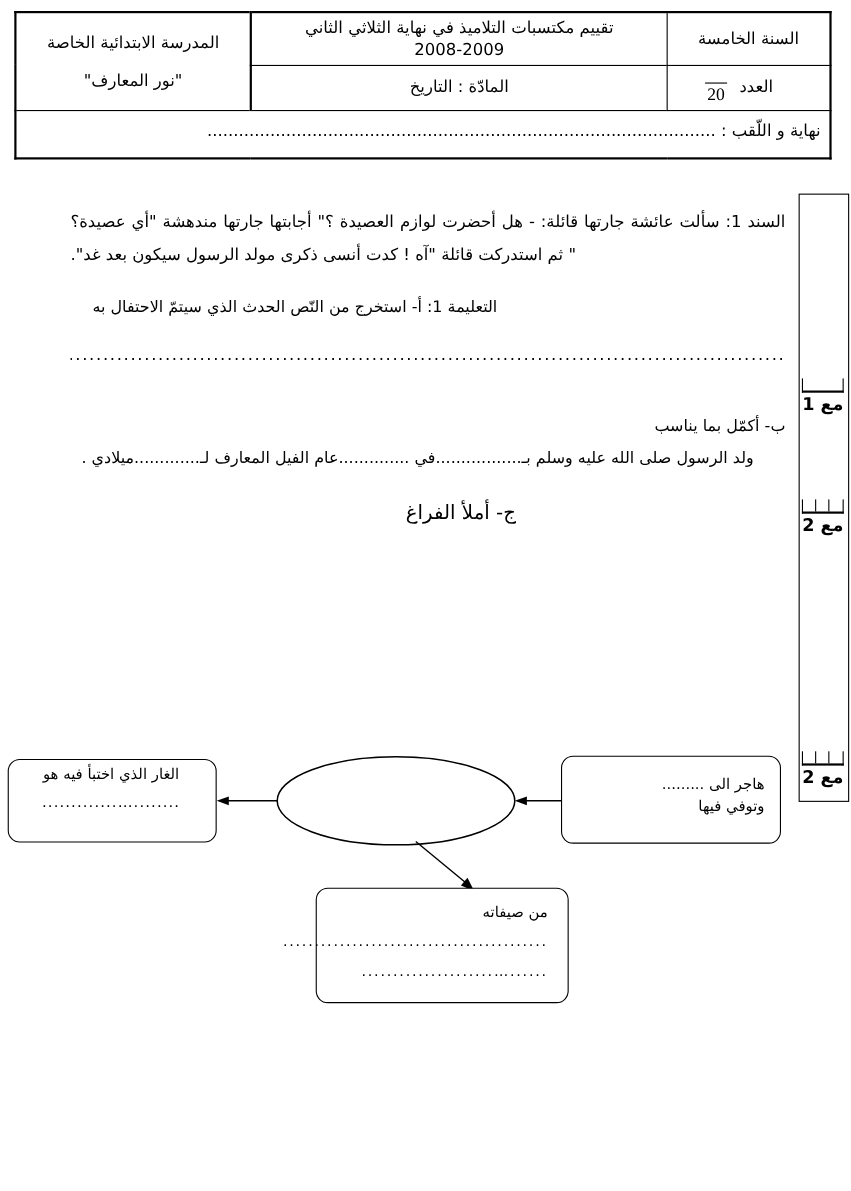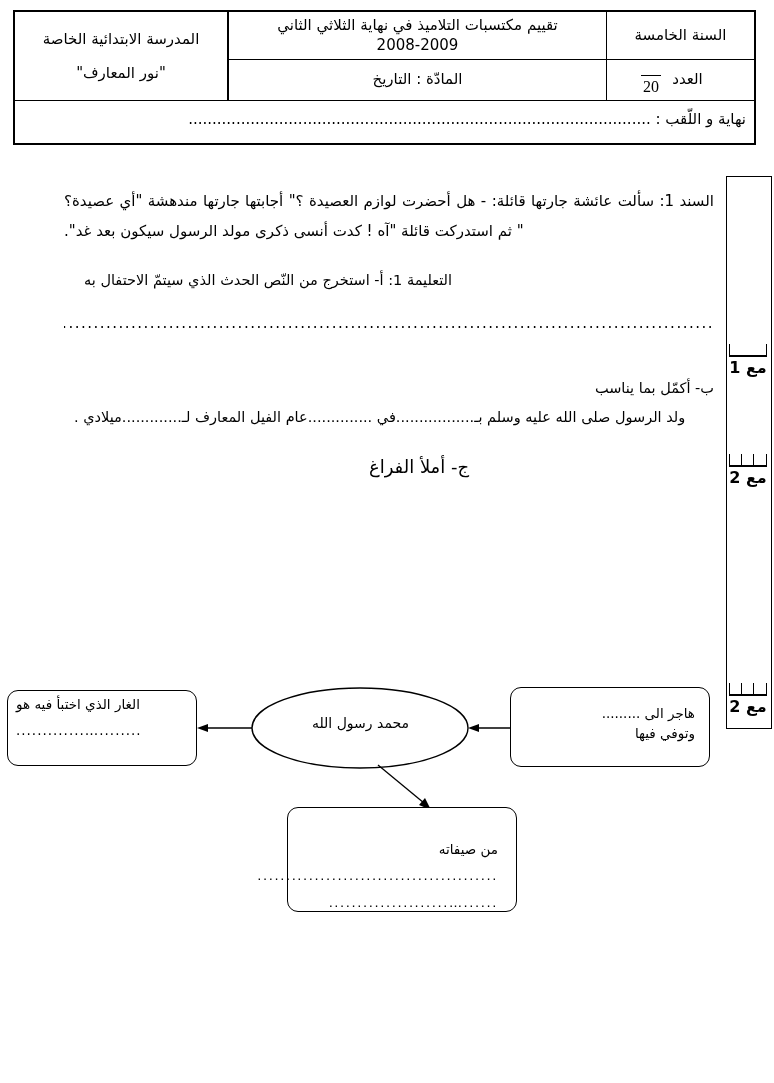--- a/index.html
+++ b/index.html
@@ -178,34 +178,34 @@
     border-radius: 11px;
     box-sizing: border-box;
     direction: rtl;
     font-size: 13.5px;
     line-height: 1.45;
     background: #fff;
   }
   .box-left {
     left: 7px;  top: 35px;  width: 190px; height: 76px;
     padding: 4px 10px 0 8px;
-    text-align: left;
+    text-align: center;
   }
   .box-left .l1 { display:block; }
   .box-left .l2 { display:block; margin-top: 6px; letter-spacing: 1px; }
   .box-right {
     left: 510px; top: 32px; width: 200px; height: 80px;
     padding: 16px 14px 13px 10px;
     text-align: right;
   }
   .box-right .l1 { display:block; }
   .box-right .l2 { display:block; }
   .box-bottom {
     left: 287px; top: 152px; width: 230px; height: 105px;
-    padding: 32px 18px 0 14px;
+    padding: 13px 18px 0 14px;
     text-align: right;
   }
   .box-bottom .title { display:block; margin-bottom: 7px; }
   .box-bottom .dots { display:block; letter-spacing: 1.6px; font-size: 13px; margin-bottom: 9px;}
   .ellipse-label {
     position: absolute;
     left: 253px;
     top: 60px;
     width: 215px;
     text-align: center;
@@ -295,21 +295,20 @@
     <line x1="252" y1="73" x2="205" y2="73" stroke="#000" stroke-width="1.3"></line>
     <polygon points="197,73 208,69 208,77" fill="#000"></polygon>
 
     <line x1="510" y1="73" x2="476" y2="73" stroke="#000" stroke-width="1.3"></line>
     <polygon points="468,73 479,69 479,77" fill="#000"></polygon>
 
     <line x1="378" y1="110" x2="424" y2="148" stroke="#000" stroke-width="1.3"></line>
     <polygon points="431,155 419,150 425,143" fill="#000"></polygon>
   </svg>
 
-  <div class="ellipse-label">محمد رسول الله</div>
 
   <div class="node-box box-left">
     <span class="l1">الغار الذي اختبأ فيه هو</span>
     <span class="l2">........….............</span>
   </div>
 
   <div class="node-box box-right">
     <span class="l1">هاجر الى .........</span>
     <span class="l2">وتوفي فيها</span>
   </div>

